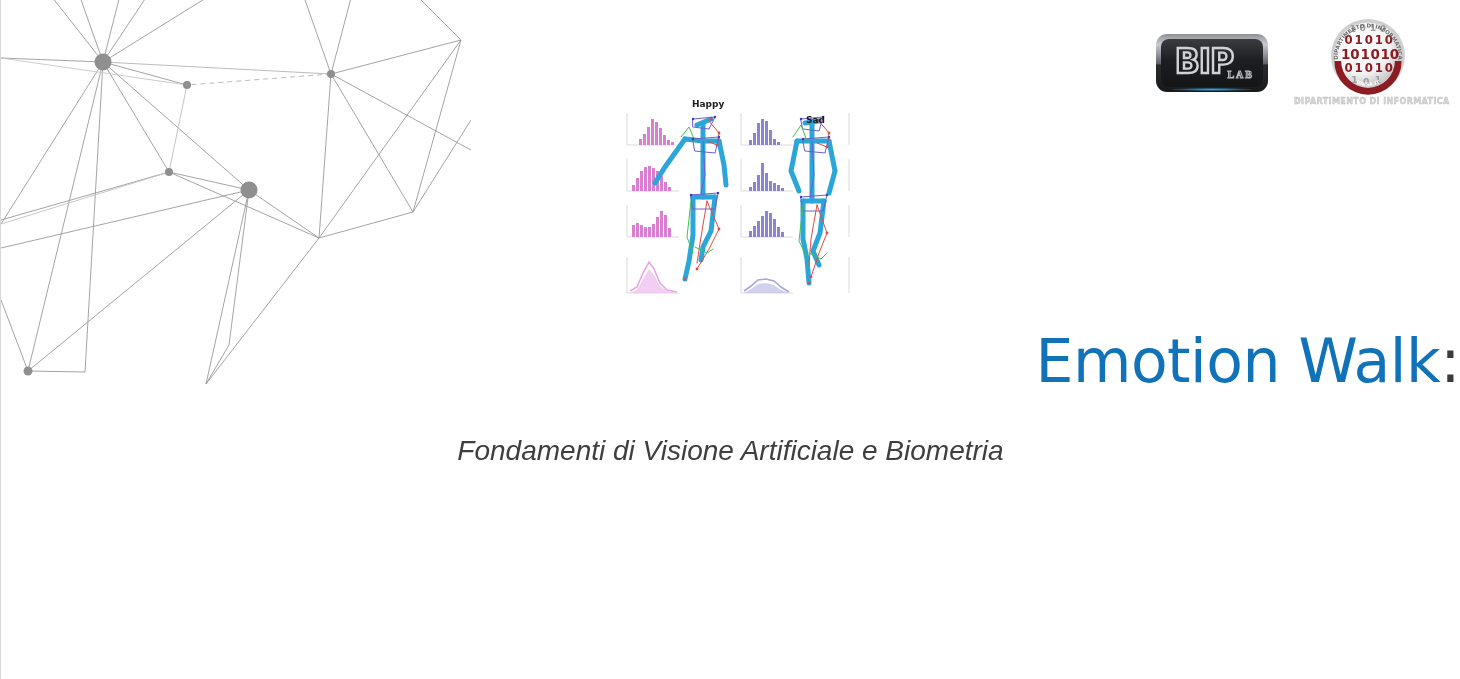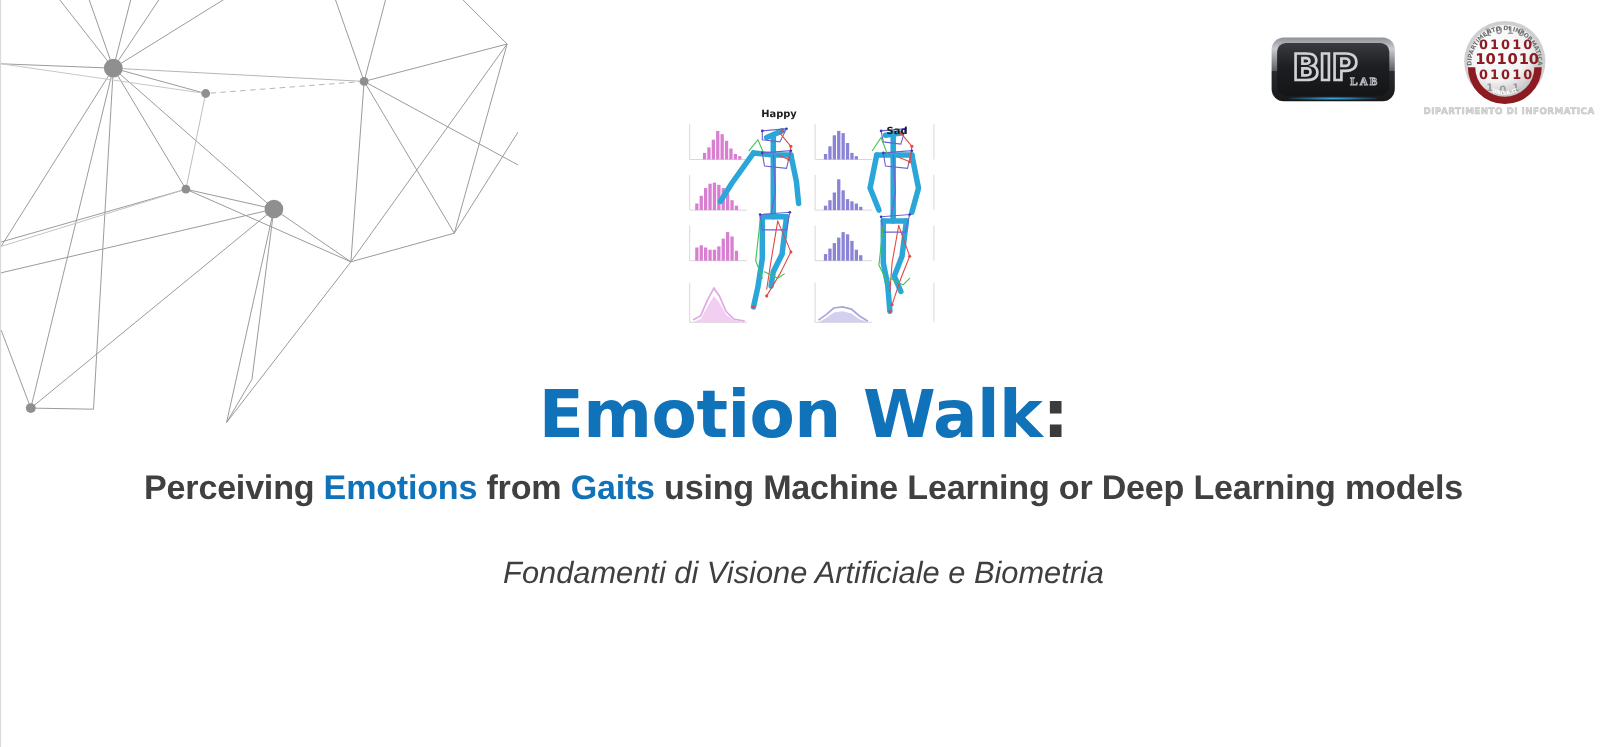--- a/index.html
+++ b/index.html
@@ -148,24 +148,25 @@
   .headline {
     position: absolute;
     left: 0;
     right: 0;
     top: 330px;
     text-align: center;
   }
   .title-main {
     font-family: "DejaVu Sans", sans-serif;
     font-size: 60px;
-    font-weight: 700;
+    font-weight: 400;
     line-height: 1.05;
     letter-spacing: -0.5px;
-    margin: 16px;
+    margin: 0;
+    text-align: right;
   }
   .title-blue { color: #1072b8; }
   .title-colon { color: #3b3b3b; }
 
   .subtitle {
     margin: 8px auto 0;
     width: 1240px;
     font-family: "Liberation Sans", sans-serif;
     font-size: 31px;
     font-weight: 700;
@@ -503,20 +504,17 @@
         </g>
       </g>
     </svg>
   </div>
 
   <div class="headline">
     <div class="title-main">
       <span class="title-blue">Emotion Walk</span><span class="title-colon">:</span>
     </div>
 
-    <div class="subtitle">
-      <span>Perceiving </span><span class="sub-blue">Emotions</span><span> from </span><span class="sub-blue">Gaits</span><span> using Machine Learning or Deep Learning models</span>
-    </div>
 
     <div class="course">Fondamenti di Visione Artificiale e Biometria</div>
   </div>
 
 </div>
 
 </body></html>

